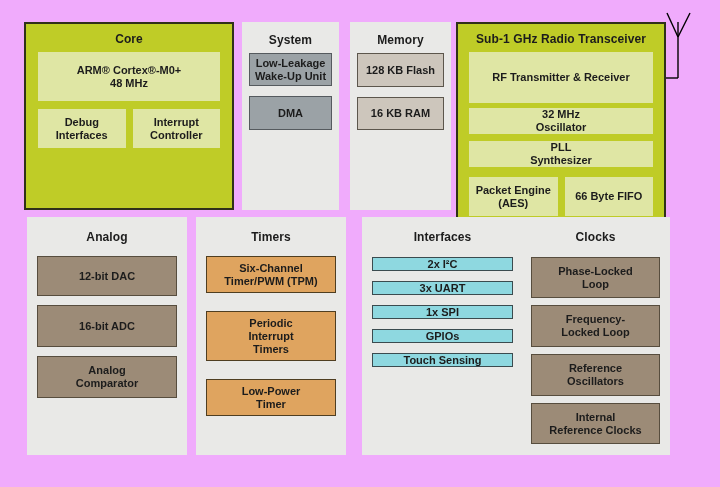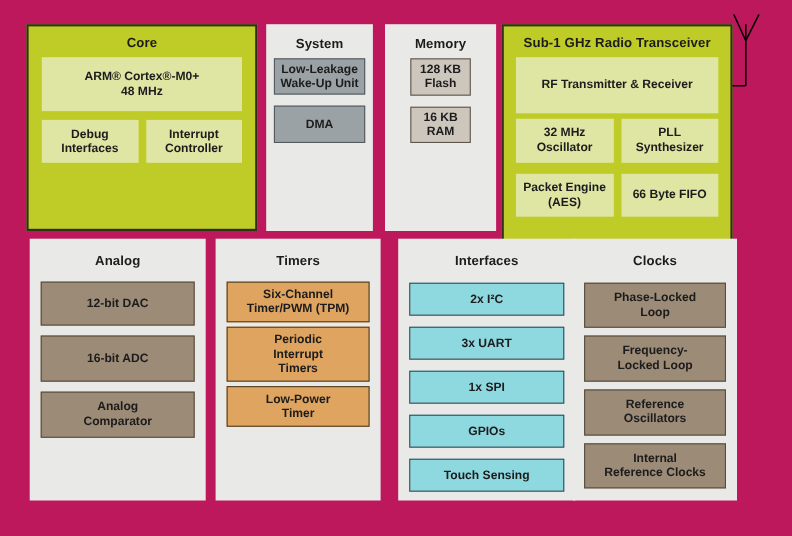--- a/index.html
+++ b/index.html
@@ -1,17 +1,17 @@
 <!DOCTYPE html>
 <html style="--green: #bfcc27; --green-border: #30301a; --light-green: #dfe6a4; --panel: #e9e9e7; --slate: #9ba2a6; --slate-border: #555a5e; --tan: #cdc6bc; --tan-border: #5c564c; --brown: #9c8b77; --brown-border: #574d3e; --orange: #dfa45f; --orange-border: #4f3e21; --cyan: #8ed8e0; --cyan-border: #3b4b4f; --text: #1c1c1c; --antenna: #000000;"><head>
 <meta charset="utf-8">
 <style>
   html,body{margin:0;padding:0;background:#ffffff;}
   .stage{
-    position:relative;width:720px;height:487px;background:#be185d;
+    position:relative;width:720px;height:487px;background:#f0abfc;
     font-family:"Liberation Sans","DejaVu Sans",sans-serif;
     color:var(--text,#1c1c1c);overflow:hidden;
   }
   .panel{position:absolute;background:var(--panel,#e9e9e7);box-sizing:border-box;}
   .greenbox{
     position:absolute;background:var(--green,#bfcc27);
     border:2px solid var(--green-border,#30301a);box-sizing:border-box;
   }
   .gtitle{
     margin:0;font-size:12px;font-weight:bold;text-align:center;
@@ -36,48 +36,48 @@
   #core{left:24px;top:22px;width:210px;height:188px;padding:8px 12px 0;}
   #core .cpu{margin-top:6px;height:49px;}
   #core .row{margin-top:8px;border-radius:18px;}
   #core .row .blk{height:39px;}
 
   #system{left:242px;top:22px;width:97px;height:188px;padding:11px 7px 0;}
   #system .blocks{margin-top:6px;gap:10px;}
   #system .blk.b1{height:34px;}
   #system .blk.b2{height:33px;}
 
-  #memory{left:350px;top:22px;width:101px;height:188px;padding:11px 23px 0;}
+  #memory{left:350px;top:22px;width:101px;height:188px;padding:11px 7px 0;}
   #memory .blocks{margin-top:6px;gap:10px;}
   #memory .blk.b1{height:34px;}
   #memory .blk.b2{height:33px;}
 
   #radio{left:456px;top:22px;width:210px;height:220px;padding:8px 11px 0;}
   #radio .rf{margin-top:6px;height:51px;}
-  #radio .row.r2{margin-top:5px;}
+  #radio .row.r2{margin-top:5px;flex-direction:column;}
   #radio .row.r2 .blk{height:40px;}
   #radio .row.r3{margin-top:10px;}
   #radio .row.r3 .blk{height:39px;}
 
   #antenna{position:absolute;left:658px;top:8px;}
 
   
   .bpanel{top:217px;height:238px;padding:13px 10px 0;}
   .bpanel .blocks{margin-top:12px;}
   #analog{left:27px;width:160px;}
   #analog .blocks{gap:9px;}
   #analog .b1{height:40px;}
   #analog .b2,#analog .b3{height:42px;}
   #timers{left:196px;width:150px;}
-  #timers .blocks{gap:4px;}
+  #timers .blocks{gap:18px;}
   #timers .b1,#timers .b3,#timers .b4{height:37px;}
   #timers .b2{height:50px;}
   #interfaces{left:362px;width:161px;}
   #interfaces .blocks{margin-top:13px;gap:10px;}
-  #interfaces .blk{height:30px;}
+  #interfaces .blk{height:14px;}
   #clocks{left:521px;width:149px;}
   #clocks .blocks{margin-top:13px;gap:7px;}
   #clocks .b1,#clocks .b4{height:41px;}
   #clocks .b2,#clocks .b3{height:42px;}
 </style>
 </head>
 <body>
 
 <div class="stage">
 

